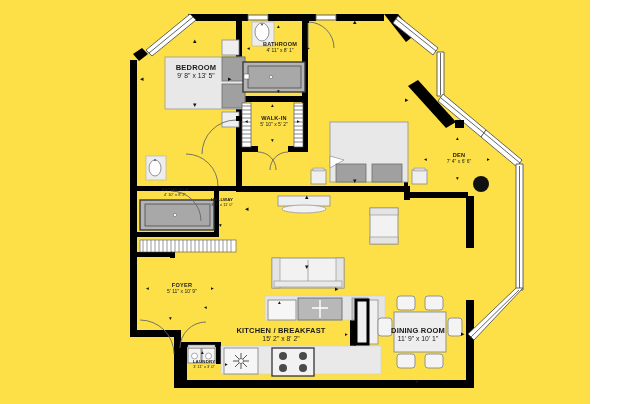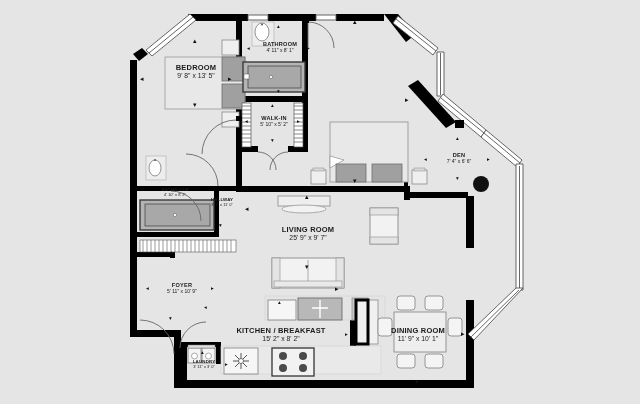--- a/index.html
+++ b/index.html
@@ -8,23 +8,23 @@
     background: #ffffff;
   }
   body {
     width: 640px;
     height: 404px;
     overflow: hidden;
     font-family: "Liberation Sans", sans-serif;
   }
   #floorplan-root {
     position: relative;
-    width: 640px;
+    width: 590px;
     height: 404px;
-    background: #e5e5e5;
+    background: #fde047;
   }
   svg#plan-svg {
     position: absolute;
     left: 0;
     top: 0;
     width: 640px;
     height: 404px;
     display: block;
   }
   .room-label {
@@ -429,24 +429,20 @@
   <div class="room-label lbl-xs" style="left:145px; top:188px; width:60px;">
     <span class="rname">BATHROOM</span>
     <span class="rdim">4' 10" x 8' 2"</span>
   </div>
 
   <div class="room-label lbl-xs" style="left:192px; top:198px; width:60px;">
     <span class="rname">HALLWAY</span>
     <span class="rdim">3' 7" x 11' 0"</span>
   </div>
 
-  <div class="room-label lbl-mid" style="left:258px; top:226px; width:100px;">
-    <span class="rname">LIVING ROOM</span>
-    <span class="rdim">25' 9" x 9' 7"</span>
-  </div>
 
   <div class="room-label lbl-sm" style="left:142px; top:283px; width:80px;">
     <span class="rname">FOYER</span>
     <span class="rdim">5' 11" x 10' 9"</span>
   </div>
 
   <div class="room-label lbl-mid" style="left:211px; top:327px; width:140px;">
     <span class="rname">KITCHEN / BREAKFAST</span>
     <span class="rdim">15' 2" x 8' 2"</span>
   </div>

